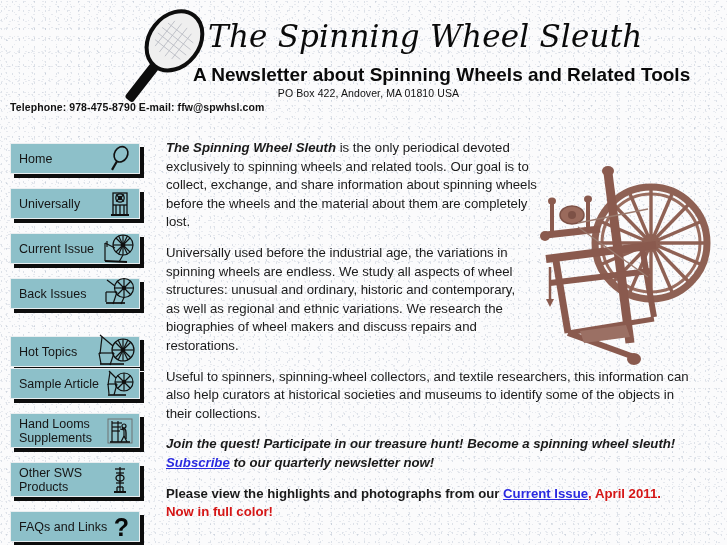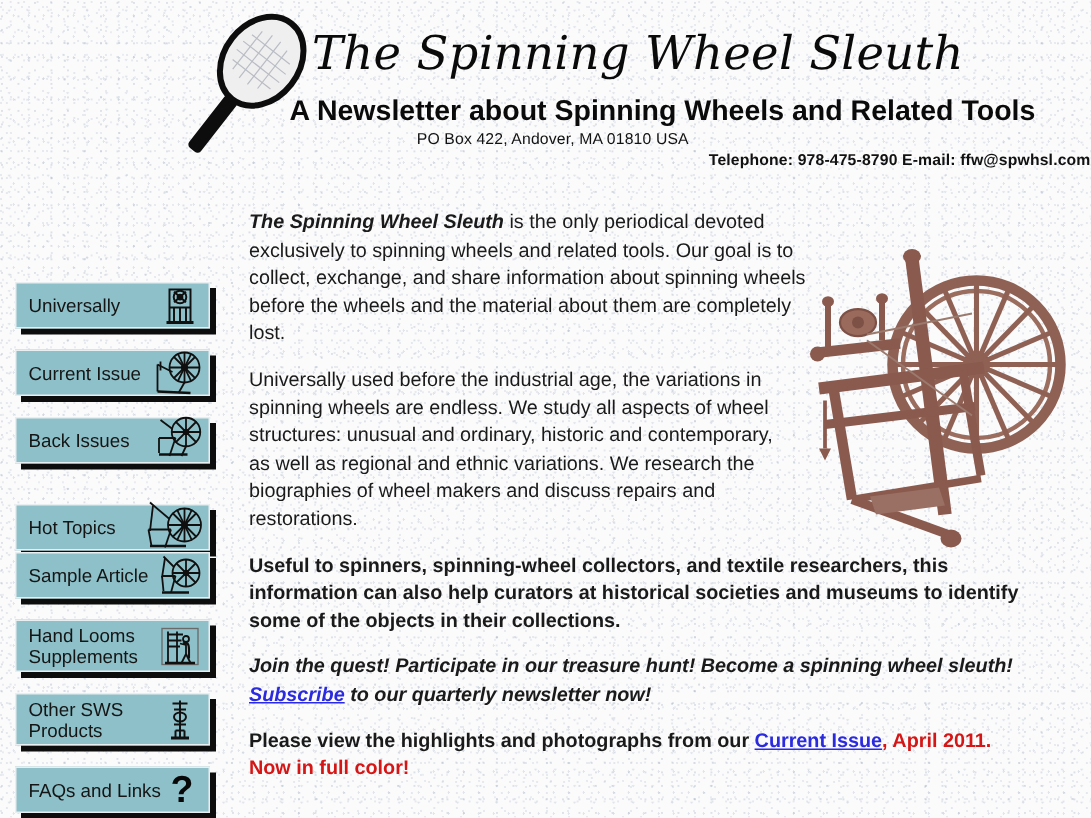--- a/index.html
+++ b/index.html
@@ -68,21 +68,21 @@
     font-weight: 400;
     color: #111;
     letter-spacing: .1px;
     padding-left: 10px;
     box-sizing: border-box;
   }
   .masthead-contact {
     position: absolute;
     left: 0; top: 101px;
     width: 727px;
-    text-align: right;
+    text-align: left;
     font-size: 10.5px;
     font-weight: 700;
     color: #111;
     letter-spacing: .1px;
     padding-left: 10px;
     box-sizing: border-box;
   }
 
   
   .sidebar {
@@ -150,21 +150,21 @@
     left: 166px; top: 139px;
     width: 556px;
   }
   .main p {
     margin: 0 0 12px 0;
     font-size: 13.2px;
     line-height: 18.6px;
     color: #1a1a1a;
   }
   .p-narrow { width: 378px; }
-  .p-wide { width: 530px; font-weight: bold; }
+  .p-wide { width: 530px; }
   .bi { font-style: italic; font-weight: 700; }
   .emph-block {
     font-style: italic;
     font-weight: 700;
     font-size: 13.4px;
     line-height: 19px;
     width: 520px;
   }
   .lastblock {
     font-weight: 700;
@@ -210,20 +210,29 @@
   </svg>
 
   <div class="masthead-title">The Spinning Wheel Sleuth</div>
   <div class="masthead-sub">A Newsletter about Spinning Wheels and Related Tools</div>
   <div class="masthead-addr">PO Box 422, Andover, MA  01810  USA</div>
   <div class="masthead-contact">Telephone: 978-475-8790  E-mail: ffw@spwhsl.com</div>
 </div>
 
 <div class="sidebar">
 
+  <div class="navbtn" style="top:6px">
+    <span class="lbl">Home</span>
+    <svg class="ico" viewBox="0 0 30 30">
+      <g transform="rotate(30 15 12)">
+        <ellipse cx="15" cy="10" rx="6.5" ry="8" fill="none" stroke="#111" stroke-width="1.6"></ellipse>
+        <line x1="15" y1="18" x2="15" y2="28" stroke="#111" stroke-width="2.2"></line>
+      </g>
+    </svg>
+  </div>
 
   <div class="navbtn" style="top:51px">
     <span class="lbl">Universally</span>
     <svg class="ico" viewBox="0 0 30 30">
       <g stroke="#101010" fill="none" stroke-width="1.3">
         <rect x="8" y="4" width="14" height="22"></rect>
         <circle cx="15" cy="9" r="4.2"></circle>
         <circle cx="15" cy="9" r="1.6" fill="#101010"></circle>
         <line x1="11" y1="5.5" x2="19" y2="12.5"></line>
         <line x1="19" y1="5.5" x2="11" y2="12.5"></line>

